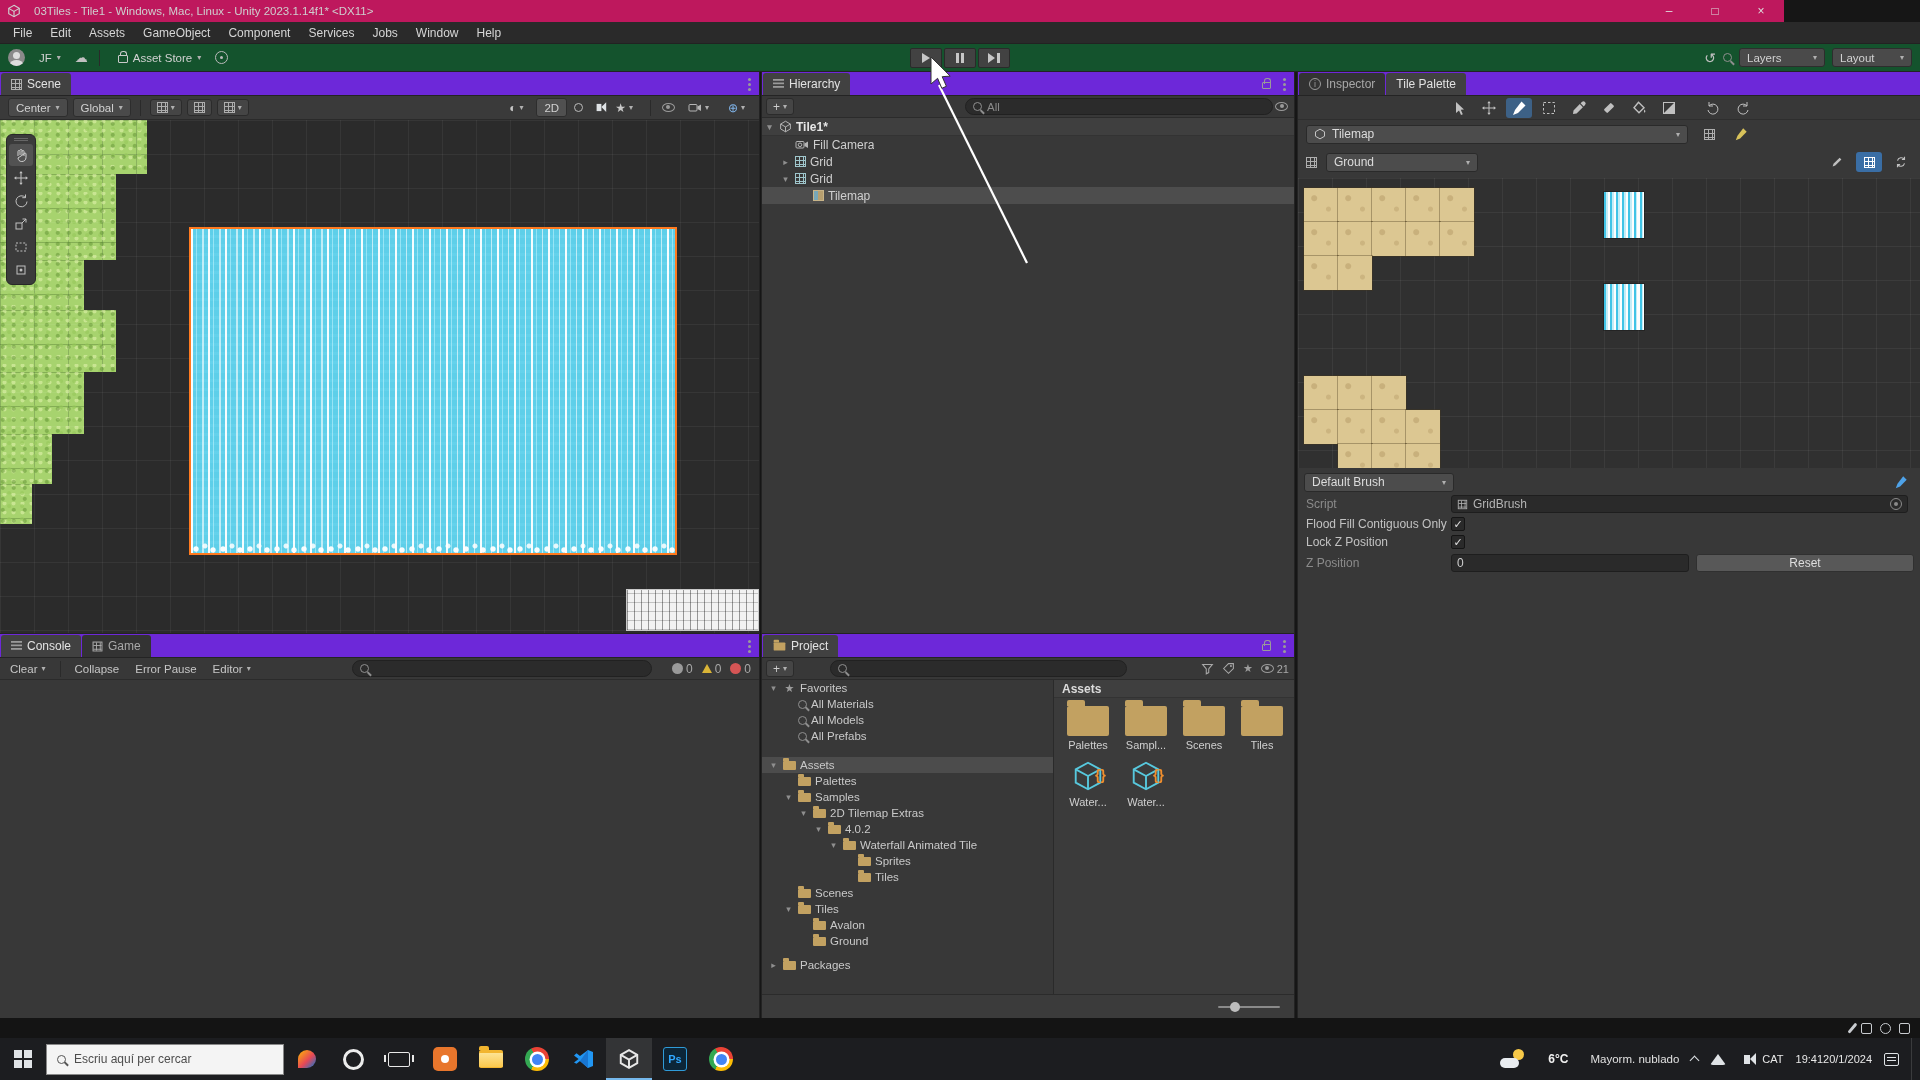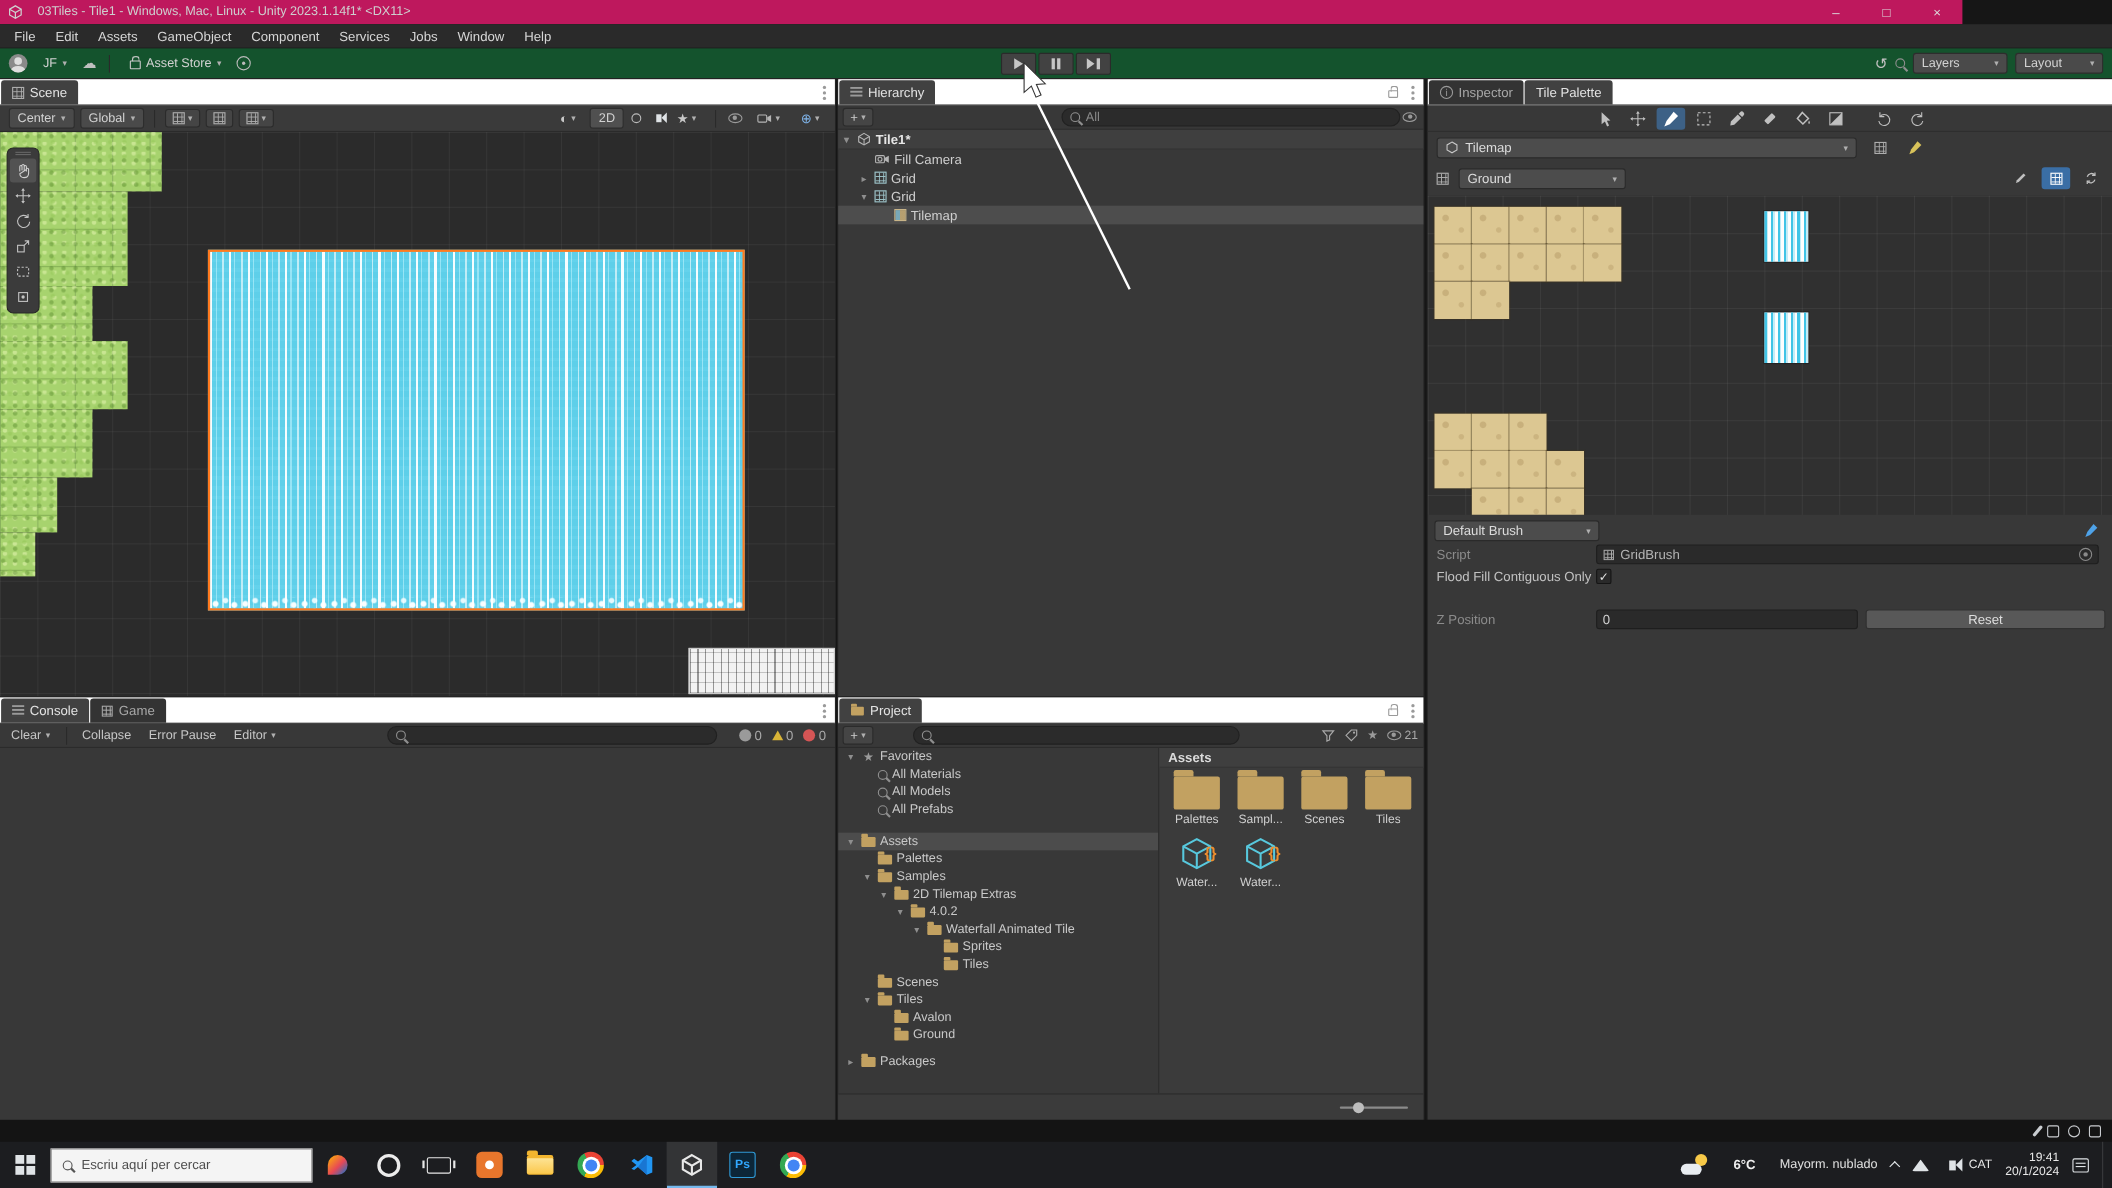--- a/index.html
+++ b/index.html
@@ -23,21 +23,21 @@
 .avatar::before{content:"";position:absolute;left:5px;top:3px;width:7px;height:7px;border-radius:50%;background:#dedede}
 .avatar::after{content:"";position:absolute;left:2px;top:11px;width:13px;height:8px;border-radius:50% 50% 0 0;background:#dedede}
 .cloud{color:#c0c0c0;font-size:13px}
 .bag{width:10px;height:8px;border:1.2px solid #c9c9c9;border-radius:1px;position:relative;margin-top:3px;flex:none}
 .bag::before{content:"";position:absolute;top:-5px;left:1.5px;width:5px;height:4px;border:1.2px solid #c9c9c9;border-bottom:none;border-radius:3px 3px 0 0}
 .target{width:13px;height:13px;border:1.2px solid #bbb;border-radius:50%;display:flex;align-items:center;justify-content:center}
 .target::after{content:"";width:3px;height:3px;border-radius:50%;background:#bbb}
 .vsep{width:1px;height:16px;background:#2a2a2a;margin:0 4px}
 
 .panel{position:absolute;background:#383838;box-shadow:0 0 0 1px #232323}
-.tabbar{position:relative;height:24px;background:#ffffff;display:flex;align-items:flex-end;padding-left:1px;border-bottom:1px solid #242424}
+.tabbar{position:relative;height:24px;background:#6d28d9;display:flex;align-items:flex-end;padding-left:1px;border-bottom:1px solid #242424}
 .tab{height:22px;display:flex;align-items:center;gap:5px;padding:0 10px;background:#333;color:#a8a8a8;border-radius:3px 3px 0 0;margin-right:1px;font-size:12px}
 .tab.active{background:#414141;color:#e2e2e2}
 .tright{position:absolute;right:6px;top:0;height:24px;display:flex;align-items:center;gap:10px}
 .kebab{width:3px;height:3px;border-radius:50%;background:#9a9a9a;box-shadow:0 -5px 0 #9a9a9a,0 5px 0 #9a9a9a;margin:0 2px}
 .mag{width:9px;height:9px;border:1.5px solid #8f8f8f;border-radius:50%;position:relative;flex:none}
 .mag::after{content:"";position:absolute;width:5px;height:1.5px;background:#8f8f8f;transform:rotate(45deg);right:-4px;bottom:-2px}
 .mag.dark{border-color:#555}.mag.dark::after{background:#555}
 .lockic{width:9px;height:7px;border:1px solid #9a9a9a;border-radius:1px;position:relative;margin-top:3px}
 .lockic::before{content:"";position:absolute;top:-5px;left:1px;width:5px;height:5px;border:1px solid #9a9a9a;border-bottom:none;border-radius:3px 3px 0 0}
 .gridic{width:11px;height:11px;border:1px solid #aeaeae;background-image:linear-gradient(#aeaeae 1px,transparent 1px),linear-gradient(90deg,#aeaeae 1px,transparent 1px);background-size:4px 4px;background-position:-1px -1px;flex:none}
@@ -135,21 +135,21 @@
 .psicon{width:24px;height:24px;background:#0c2638;border:1.5px solid #2f9bd8;border-radius:3px;color:#31a8ff;font-size:11px;font-weight:bold;display:flex;align-items:center;justify-content:center}
 #tray{margin-left:auto;display:flex;align-items:center;height:100%;gap:12px;padding-right:4px}
 .trayic{display:flex;align-items:center;justify-content:center}
 .chev{width:7px;height:7px;border-left:1.5px solid #dfe3e6;border-top:1.5px solid #dfe3e6;transform:rotate(45deg);margin-top:3px}
 .wifi{width:0;height:0;border-left:8px solid transparent;border-right:8px solid transparent;border-bottom:11px solid #dfe3e6;border-radius:3px}
 .vol{width:6px;height:9px;background:#dfe3e6;position:relative;margin-left:6px}
 .vol::before{content:"";position:absolute;right:-6px;top:-2px;border-top:6.5px solid transparent;border-bottom:6.5px solid transparent;border-right:6px solid #dfe3e6}
 .wsun{width:26px;height:20px;position:relative}
 .wsun::before{content:"";position:absolute;right:2px;top:0;width:11px;height:11px;border-radius:50%;background:#f7c948}
 .wsun::after{content:"";position:absolute;left:0;bottom:1px;width:19px;height:10px;border-radius:6px;background:#e8ecf0}
-.clock{display:flex;flex-direction:column;align-items:flex-end;justify-content:center;color:#e8e8e8;font-size:11px;line-height:13px}
+.clock{display:flex;flex-direction:row;align-items:flex-end;justify-content:center;color:#e8e8e8;font-size:11px;line-height:13px}
 .notif{width:15px;height:13px;border:1.3px solid #dfe3e6;border-radius:2px;position:relative}
 .notif::after{content:"";position:absolute;left:2px;top:3px;right:2px;height:1.5px;background:#dfe3e6;box-shadow:0 3px 0 #dfe3e6}
 .showdesk{width:5px;height:100%;border-left:1px solid #3a3b3d}
 #overlay{position:absolute;inset:0;pointer-events:none;z-index:999}
 </style>
 </head>
 <body>
 
 <div id="titlebar">
   <svg width="14" height="14" viewBox="0 0 16 16">
@@ -530,20 +530,24 @@
     <span class="ilabel">Flood Fill Contiguous Only</span>
     <span class="cb checked" style="left:153px"></span>
   </div>
   <div class="irow" style="top:423px;height:18px">
     <span class="ilabel dim">Script</span>
     <div class="ifield" style="left:153px;right:12px">
       <span class="gridic" style="transform:scale(.85)"></span>
       <span style="color:#b4b4b4">GridBrush</span>
       <span class="picker" style="margin-left:auto"></span>
     </div>
+  </div>
+  <div class="irow" style="top:461px;height:18px">
+    <span class="ilabel">Lock Z Position</span>
+    <span class="cb checked" style="left:153px"></span>
   </div>
   <div class="irow" style="top:481px;height:20px">
     <span class="ilabel dim">Z Position</span>
     <div class="ifield" style="left:153px;width:238px">
         <span>0</span>
       </div>
     <div class="resetbtn">
         <span>Reset</span>
       </div>
   </div>

